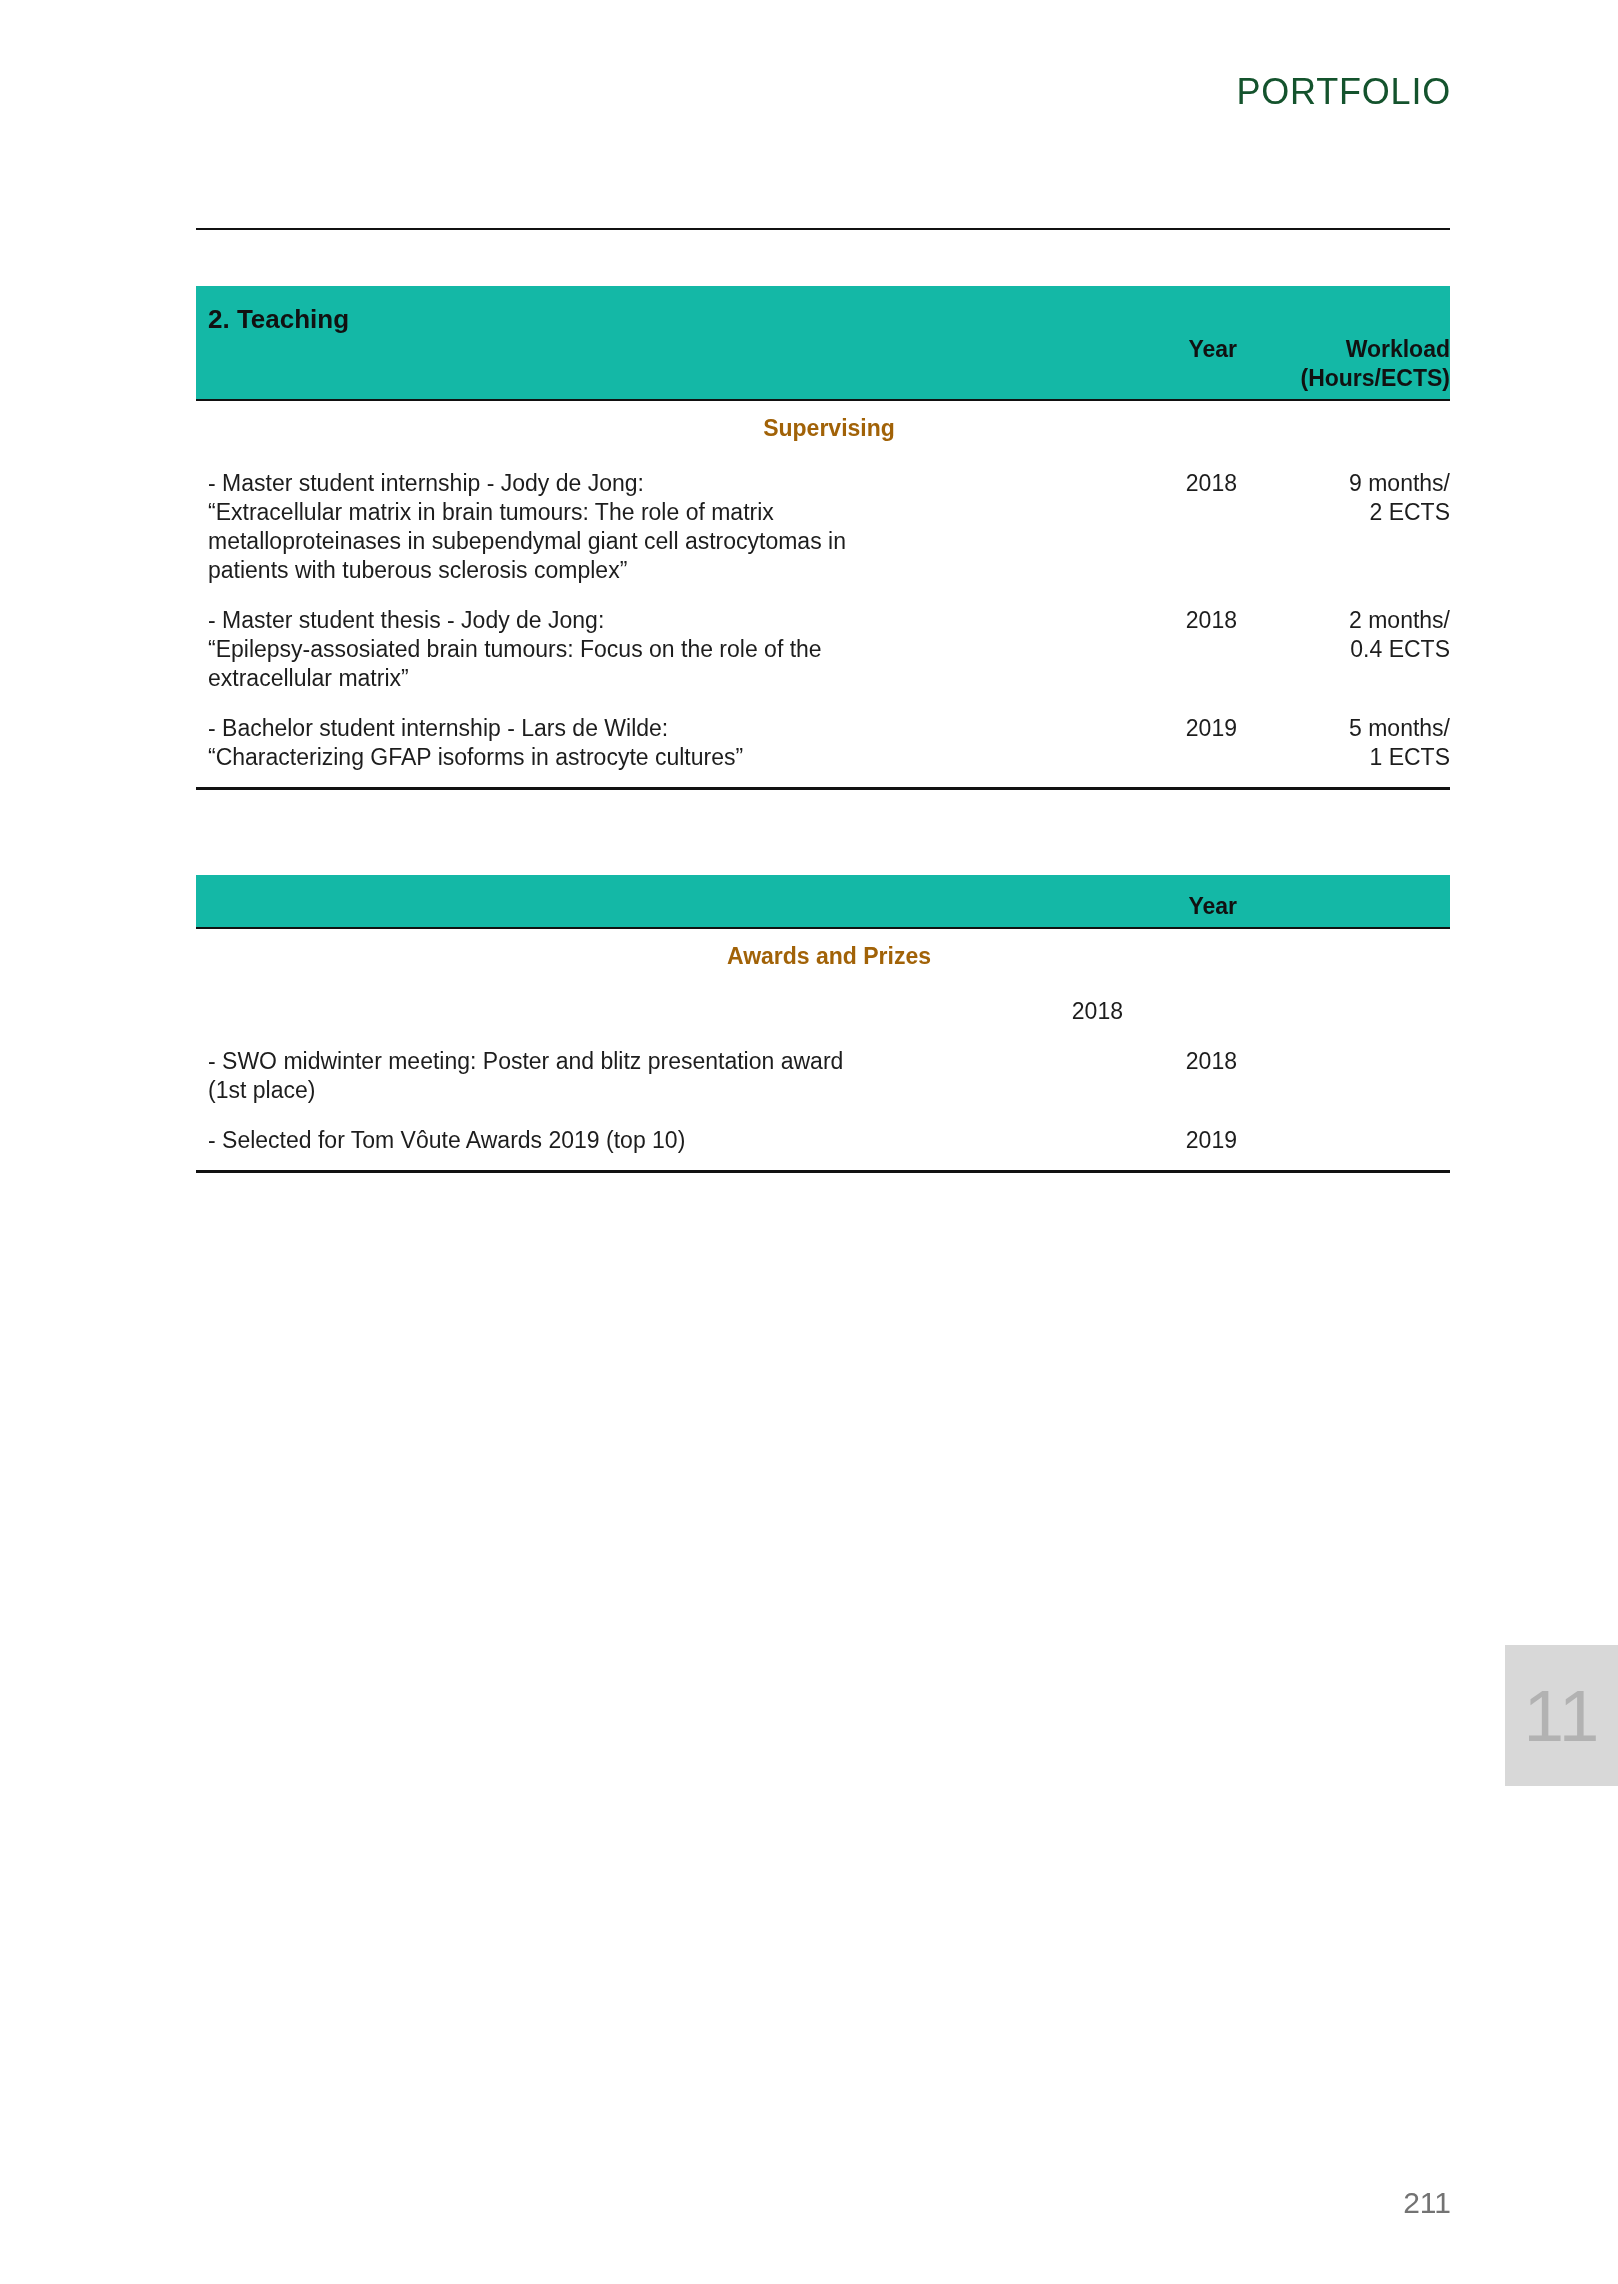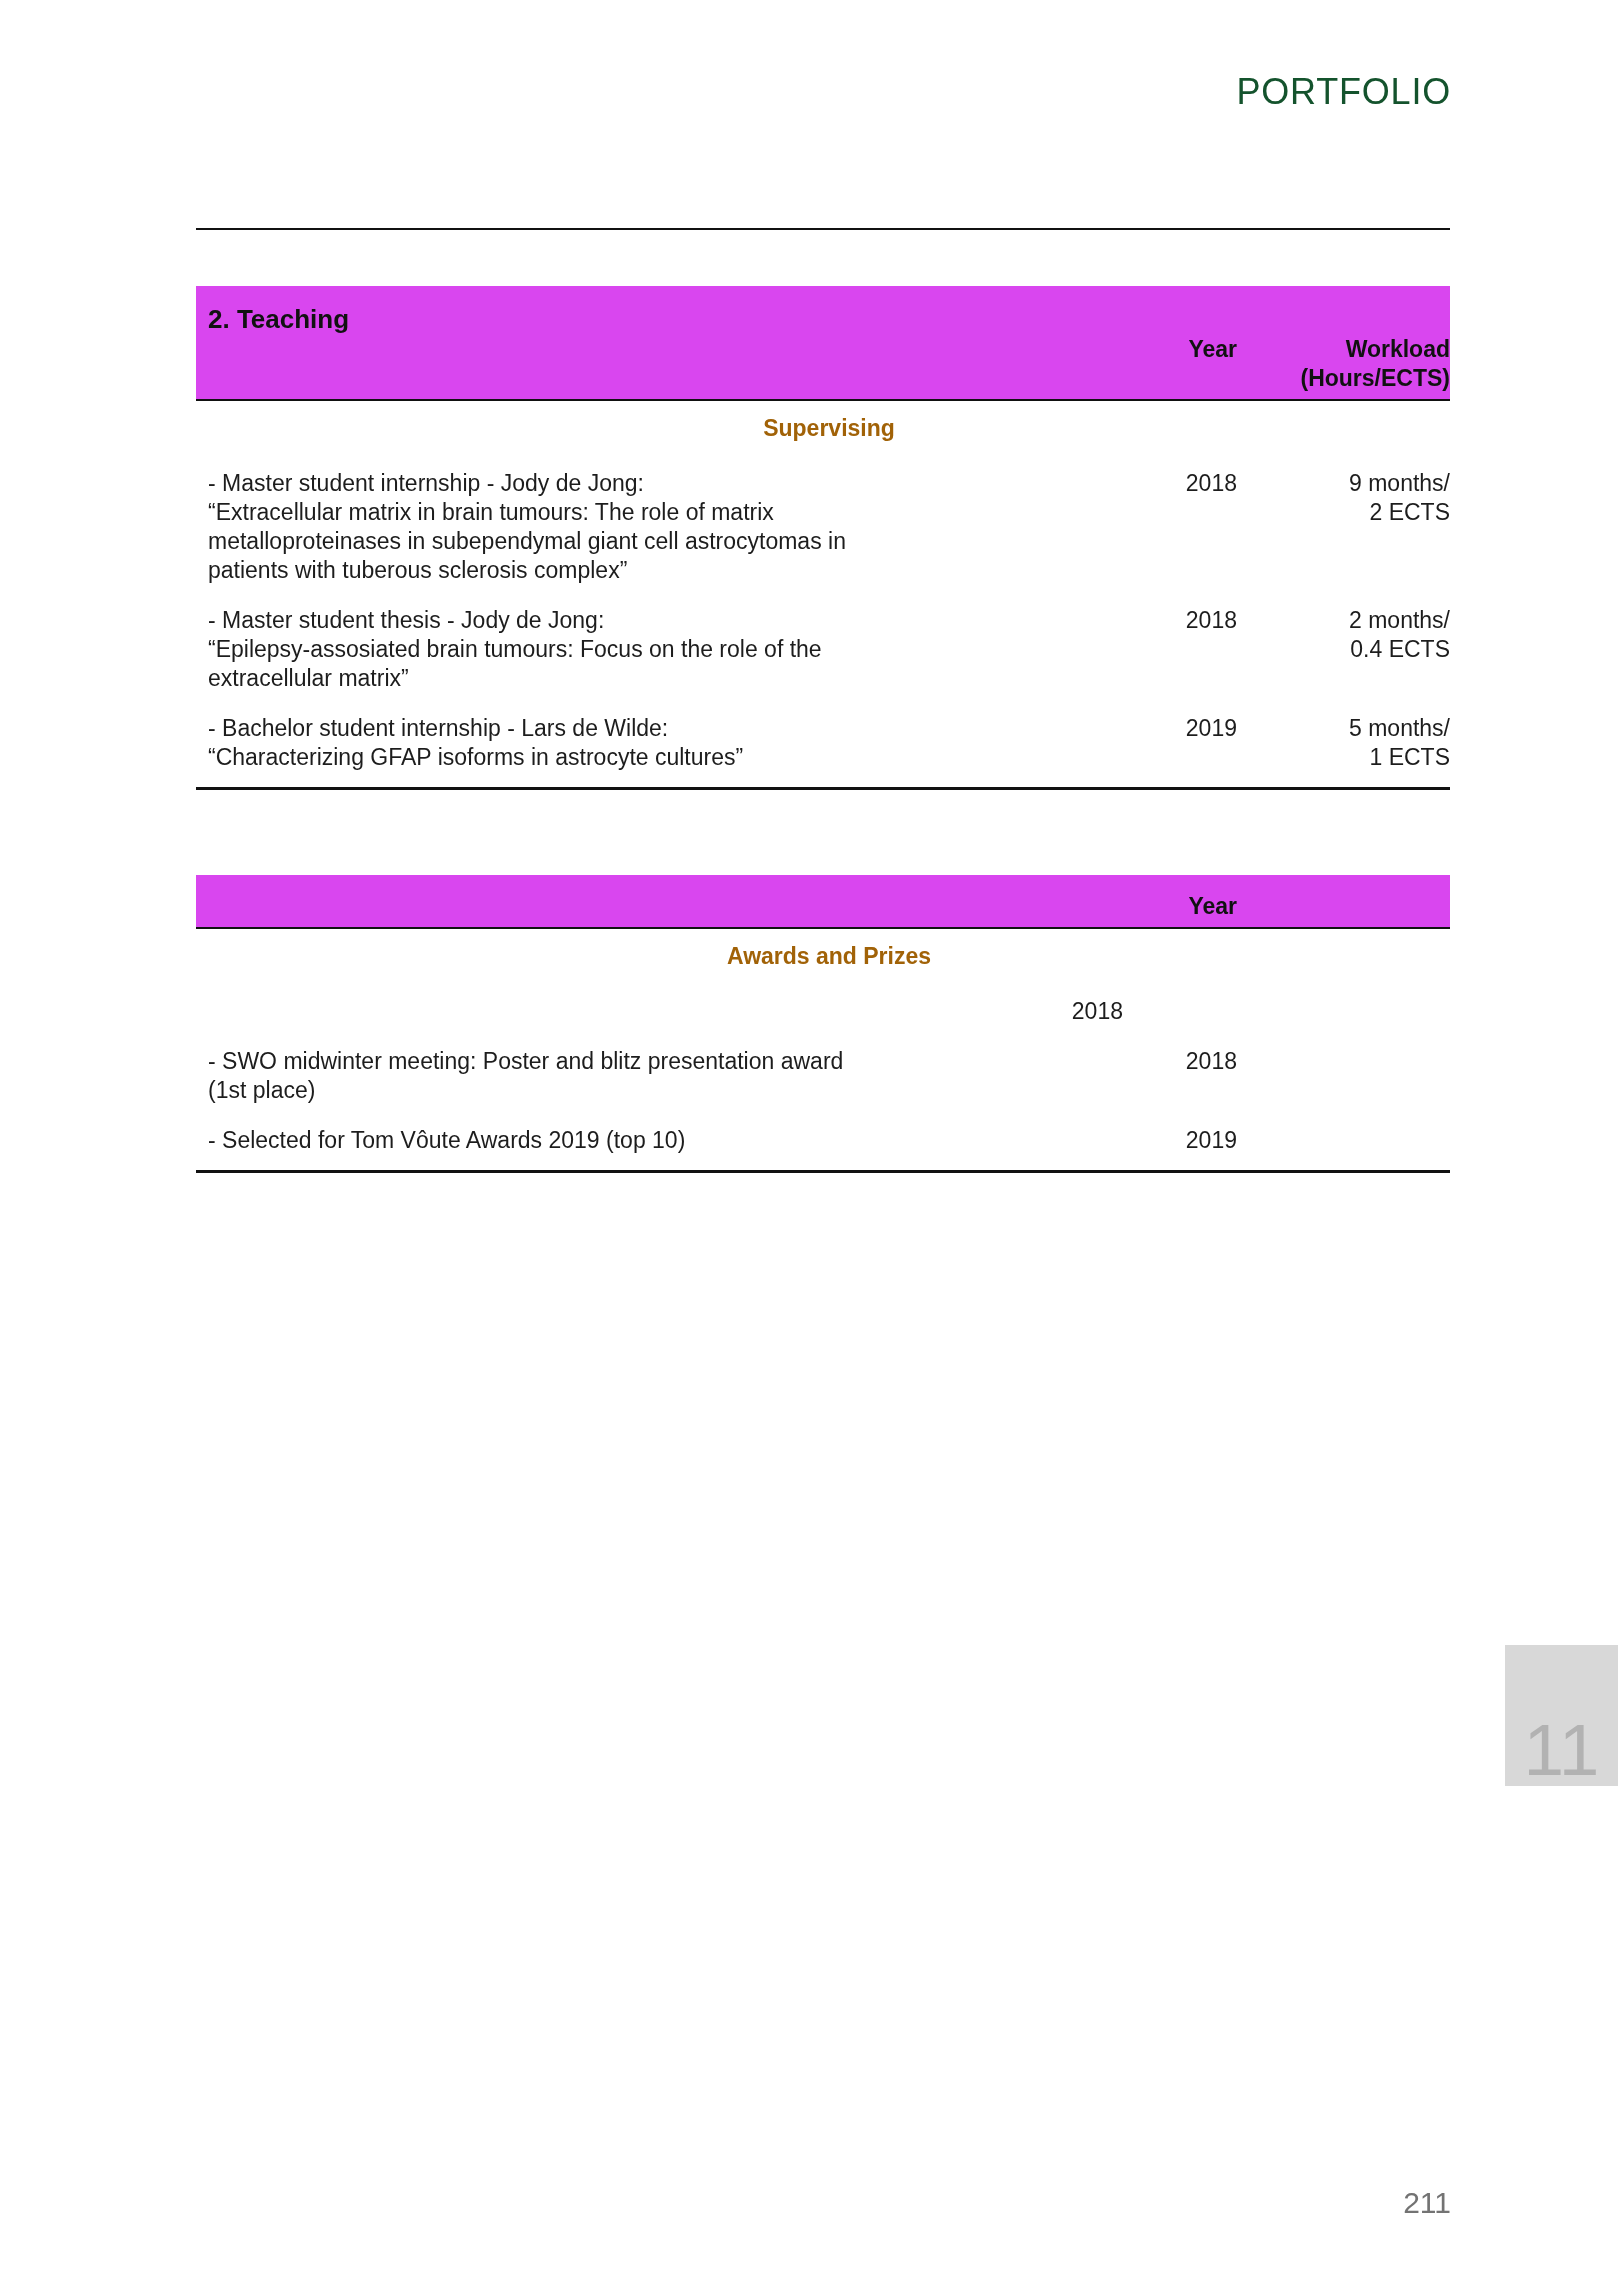--- a/index.html
+++ b/index.html
@@ -39,21 +39,21 @@
   .table {
     position:absolute;
     left:196px;
     width:1254px;
     border-bottom:3px solid #111111;
   }
   .table1 { top:286px; }
   .table2 { top:875px; }
 
   .thead {
-    background:#d946ef;
+    background:#14b8a6;
     padding:16.7px 0 6px 12px;
     border-bottom:2.3px solid #111111;
   }
   .ttitle {
     font-size:26px;
     line-height:32px;
     font-weight:bold;
     color:#111111;
   }
   .hrow, .trow {
@@ -77,21 +77,21 @@
 
   
   .chapter-tab {
     position:absolute;
     top:1645px;
     right:0;
     width:113px;
     height:141px;
     background:#d8d8d8;
     display:flex;
-    align-items:flex-end;
+    align-items:center;
     justify-content:center;
   }
   .chapter-tab .num {
     font-size:73px;
     line-height:73px;
     color:#b2b2b2;
   }
 
   
   .page-number {

